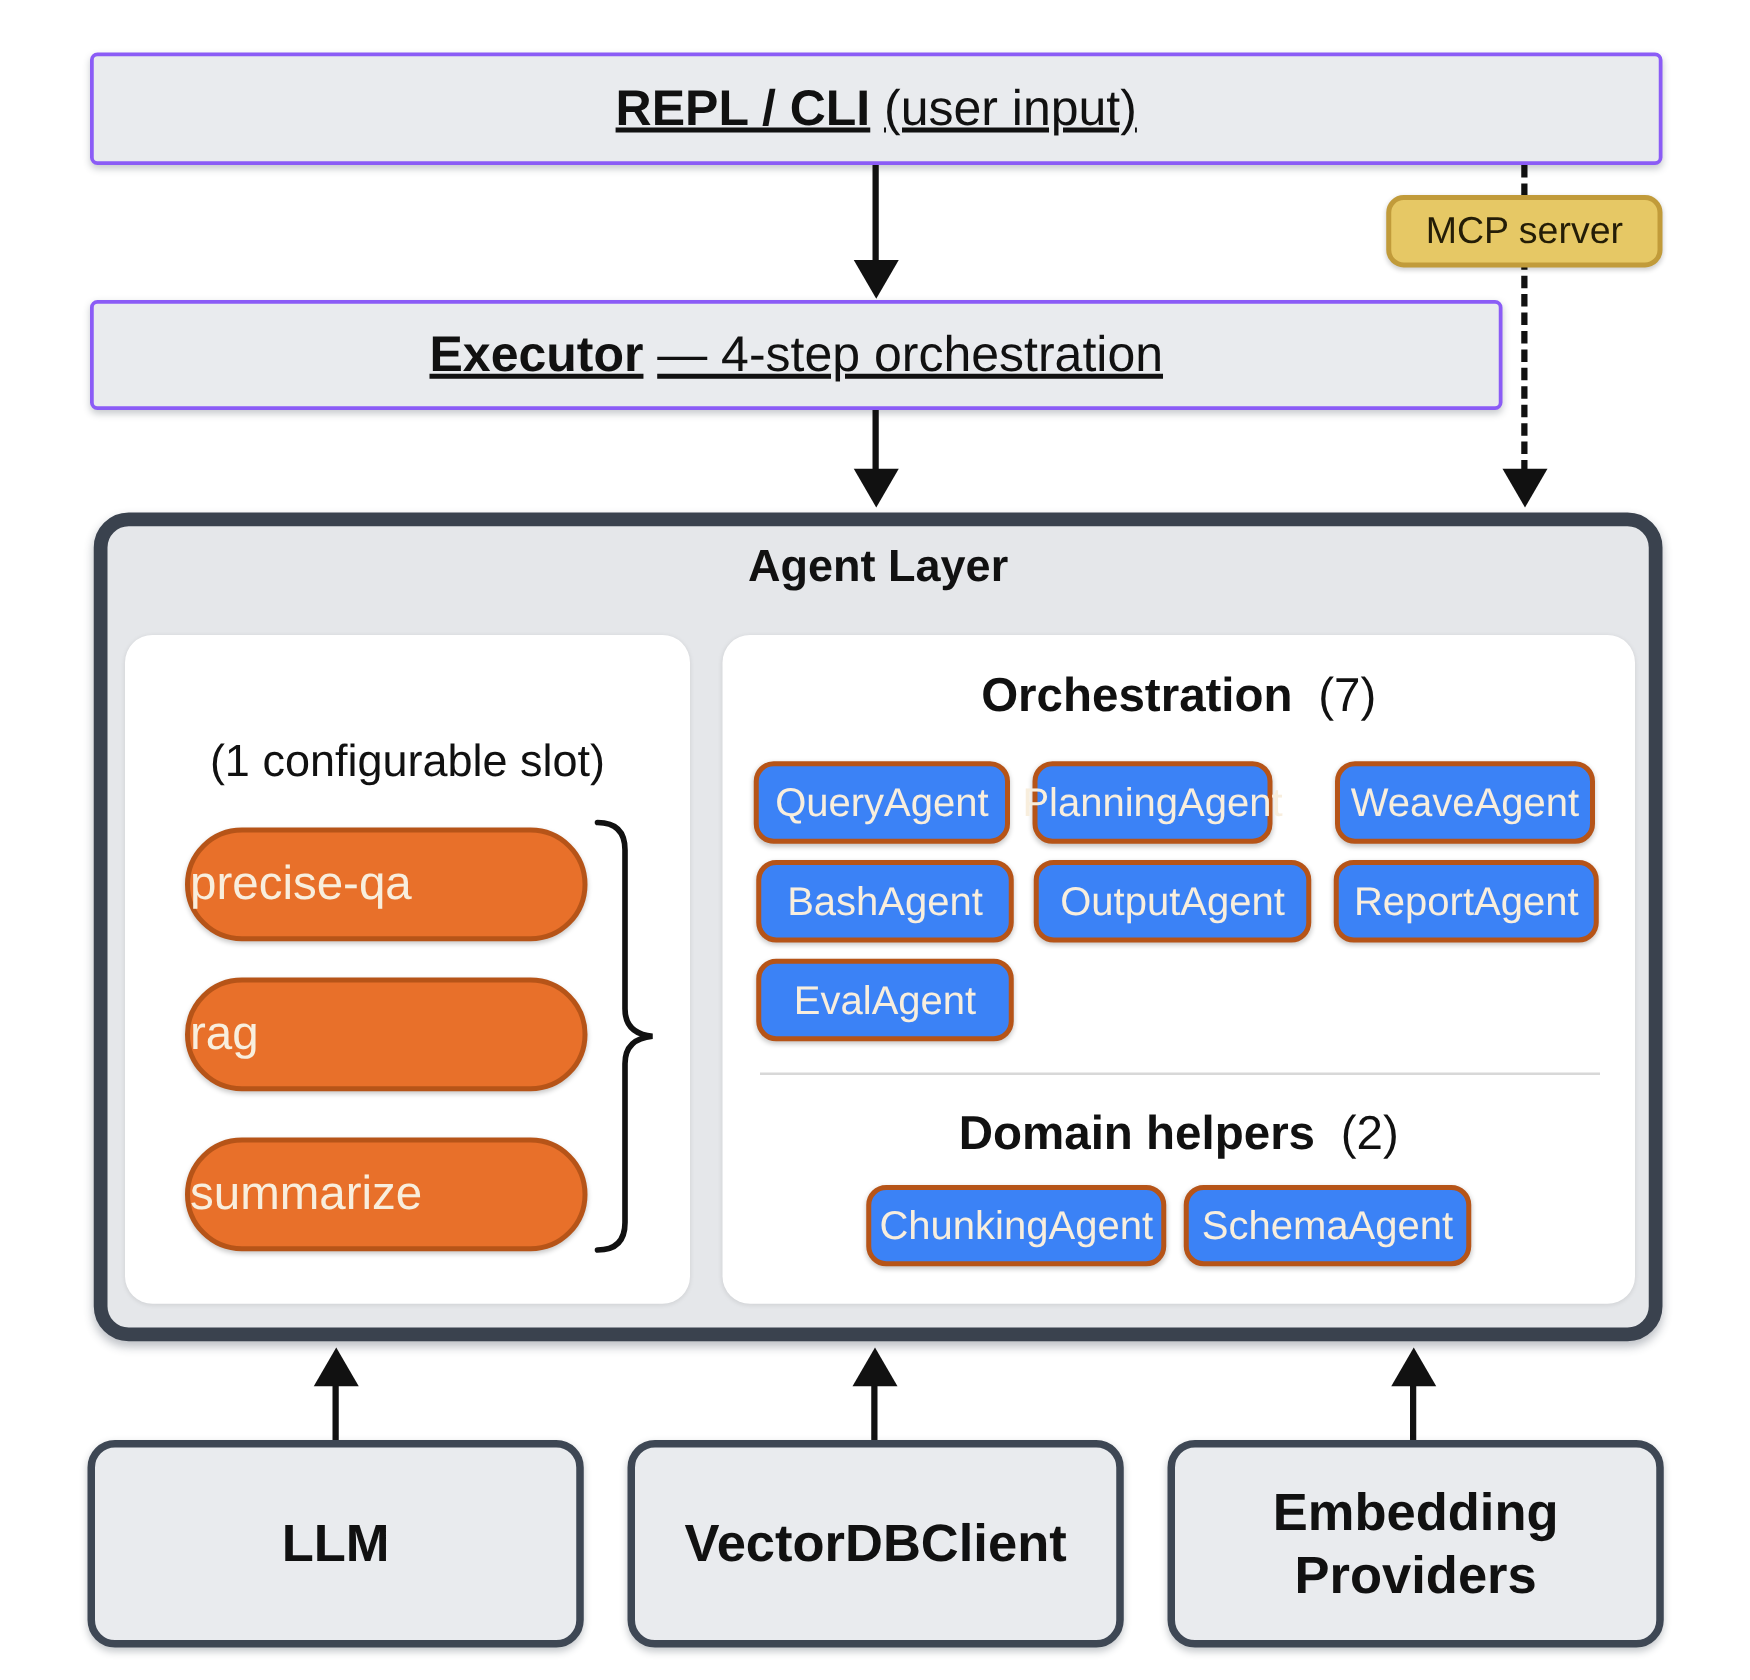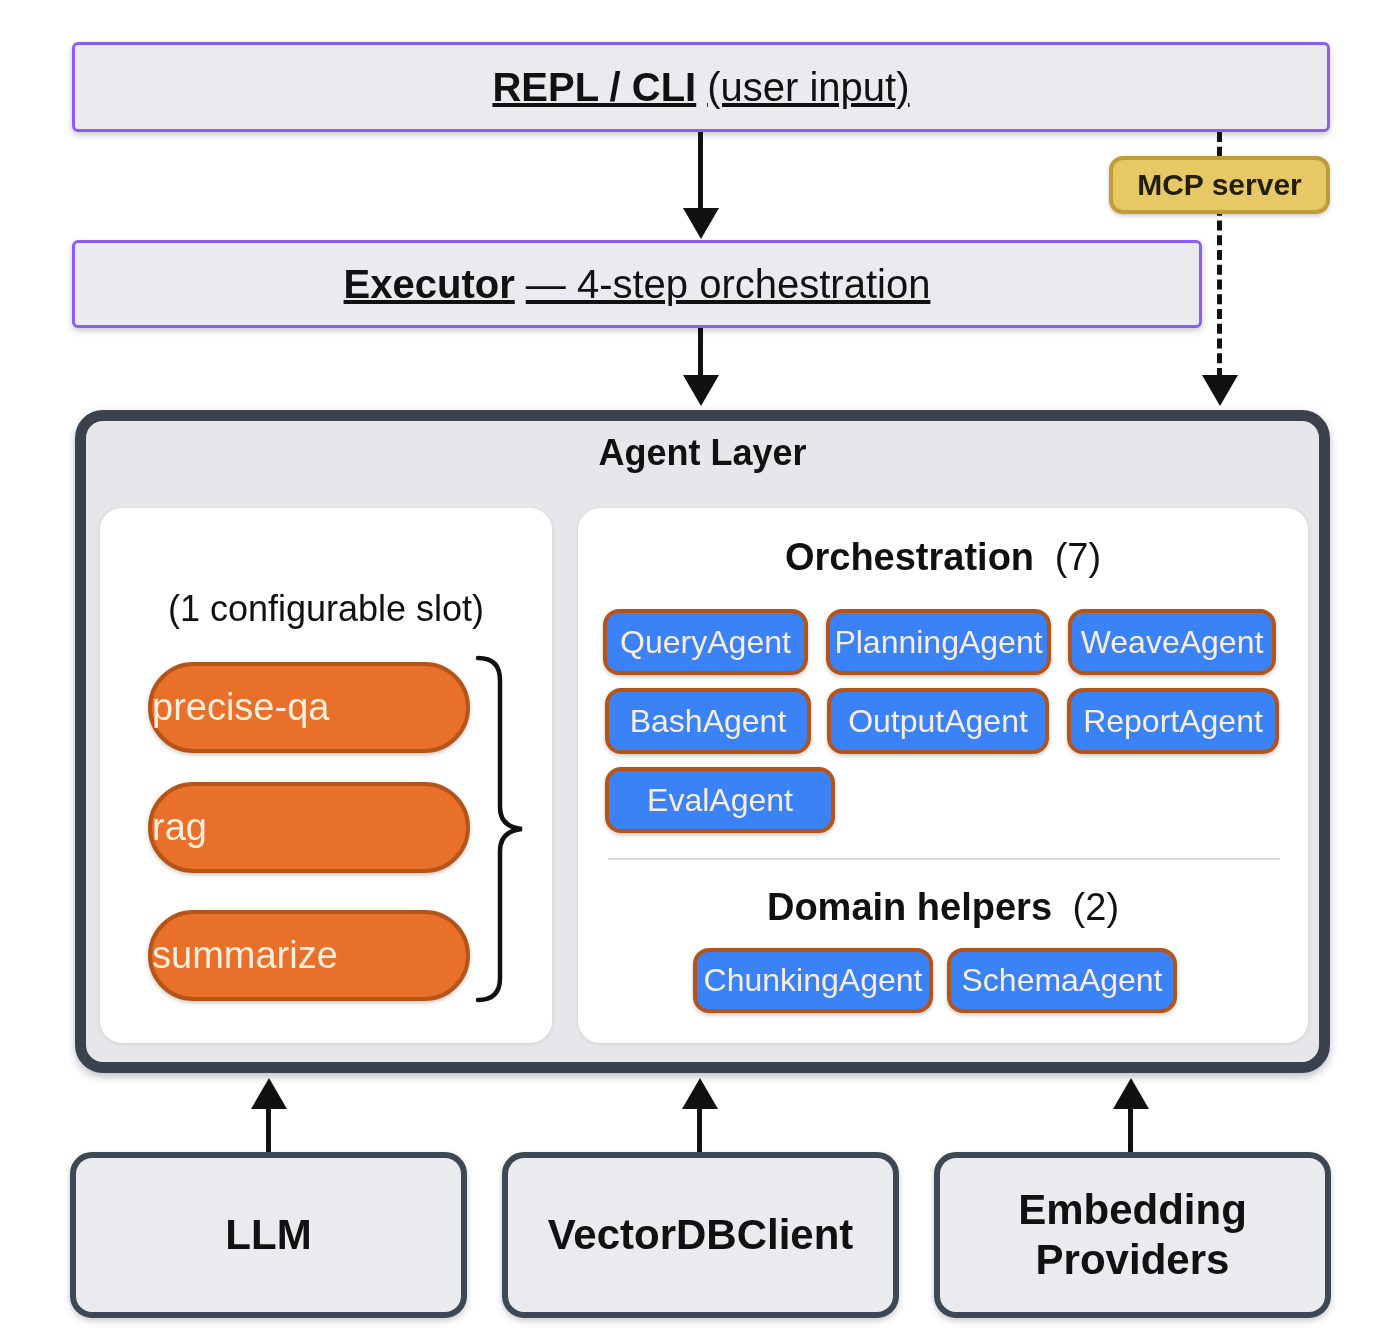--- a/index.html
+++ b/index.html
@@ -22,21 +22,21 @@
   .vdash{position:absolute;width:0;border-left:5px dashed #111;z-index:4;}
   .head-down{position:absolute;width:0;height:0;border-left:18px solid transparent;
     border-right:18px solid transparent;border-top:31px solid #111;z-index:4;}
   .head-up{position:absolute;width:0;height:0;border-left:18px solid transparent;
     border-right:18px solid transparent;border-bottom:31px solid #111;}
   
   .mcp{
     position:absolute;left:1109px;top:156px;width:221px;height:58px;z-index:6;
     background:#e6c865;border:4px solid #c19b3a;border-radius:14px;box-sizing:border-box;
     display:flex;align-items:center;justify-content:center;
-    font-size:30px;font-weight:bold;color:#241d07;
+    font-size:30px;font-weight:normal;color:#241d07;
     box-shadow:0 2px 4px rgba(0,0,0,.2);
   }
   
   .agent-layer{
     position:absolute;left:75px;top:410px;width:1255px;height:663px;
     background:#e5e7ea;border:11px solid #3a424e;border-radius:28px;box-sizing:border-box;
     box-shadow:0 4px 8px rgba(40,50,65,.3);
   }
   .agent-title{position:absolute;left:75px;top:432px;width:1255px;text-align:center;
     font-size:36px;font-weight:bold;}
@@ -120,36 +120,36 @@
 
   <div class="panel" style="left:578px;top:508px;width:730px;height:535px;"></div>
   <div class="panel-title" style="left:578px;top:536px;width:730px;">
     <span class="b">Orchestration</span>
     <span class="c">(7)</span>
   </div>
 
   <div class="chip" style="left:603px;top:609px;width:205px;">
     <span>QueryAgent</span>
   </div>
-  <div class="chip" style="left:826px;top:609px;width:225px;">
+  <div class="chip" style="left:826px;top:609px;width:192px;">
     <span>PlanningAgent</span>
   </div>
   <div class="chip" style="left:1068px;top:609px;width:208px;">
     <span>WeaveAgent</span>
   </div>
   <div class="chip" style="left:605px;top:688px;width:206px;">
     <span>BashAgent</span>
   </div>
   <div class="chip" style="left:827px;top:688px;width:222px;">
     <span>OutputAgent</span>
   </div>
   <div class="chip" style="left:1067px;top:688px;width:212px;">
     <span>ReportAgent</span>
   </div>
-  <div class="chip" style="left:605px;top:767px;width:230px;">
+  <div class="chip" style="left:605px;top:767px;width:206px;">
     <span>EvalAgent</span>
   </div>
 
   <div class="divider"></div>
 
   <div class="panel-title" style="left:578px;top:886px;width:730px;">
     <span class="b">Domain helpers</span>
     <span class="c">(2)</span>
   </div>
   <div class="chip" style="left:693px;top:948px;width:240px;height:65px;">

